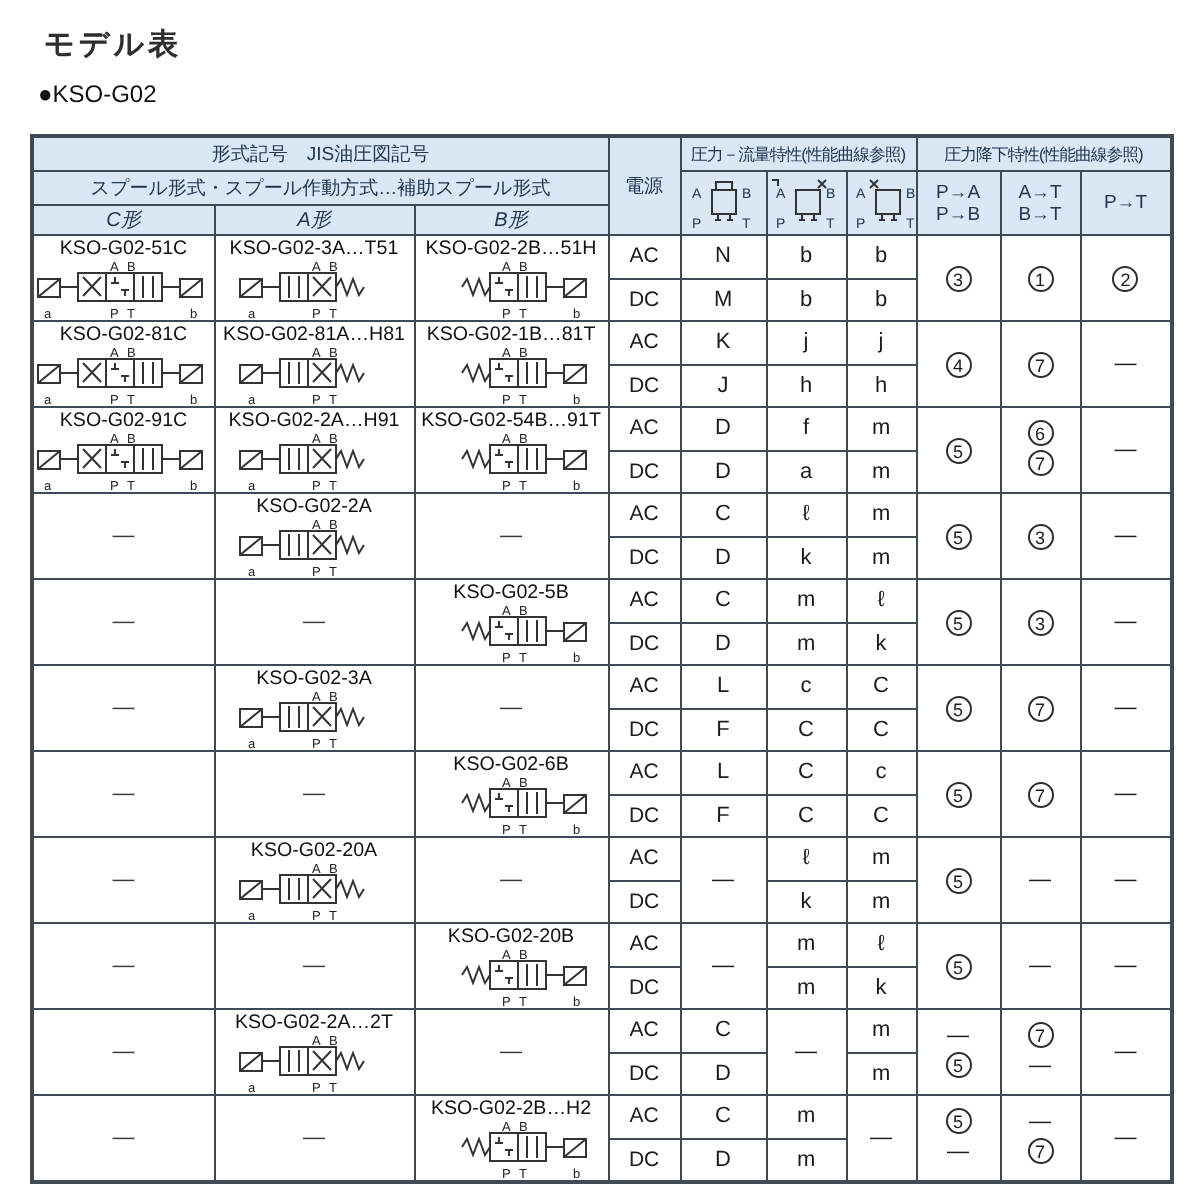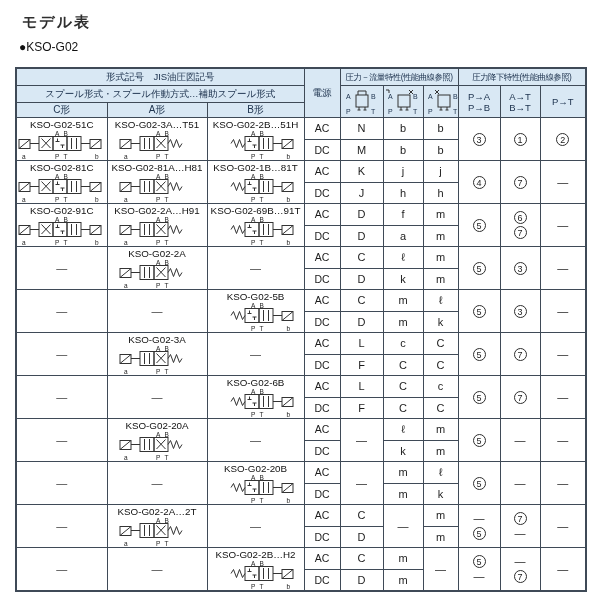--- a/index.html
+++ b/index.html
@@ -7,21 +7,21 @@
   .page{position:relative;width:600px;height:600px;background:#fff;overflow:hidden;border-radius:26px;}
   .title{position:absolute;left:22px;top:13px;font-size:15px;font-weight:bold;color:#2e2e2e;letter-spacing:2px;}
   .product{position:absolute;left:19px;top:40px;font-size:12px;color:#111;}
   .table-wrap{position:absolute;left:15px;top:67px;}
   table{border-collapse:collapse;table-layout:fixed;width:570px;border:2px solid #3f4a57;}
   th,td{border:1px solid #3f4a57;padding:0;text-align:center;vertical-align:middle;overflow:hidden;}
   thead th{background:#d9e8f4;color:#203550;font-weight:normal;}
   .h1 th{height:16px;font-size:9.5px;white-space:nowrap;}
   .h1 .tight{font-size:8.4px;letter-spacing:-0.5px;}
   .h2 th{height:16px;font-size:9.5px;}
-  .h3 th{height:13px;font-size:10px;}
+  .h3 th{height:13px;font-size:10px;font-style:italic;}
   .pre{white-space:pre-line;line-height:11px;font-size:9.5px;}
   .flow-sym{line-height:0;}
   tbody tr{height:20px;}
   tbody td{font-size:11px;color:#1c1c1c;background:#fff;}
   td.model-cell{vertical-align:top;}
   td.model-cell.dash{vertical-align:middle;color:#3a3a3a;}
   .code{font-size:9.8px;line-height:11px;padding-top:1px;color:#101010;white-space:nowrap;}
   .valve{line-height:0;}
   .power{font-size:10.5px;text-align:center;}
   .circ{display:inline-block;width:13px;height:13px;border:1px solid #2e2e2e;border-radius:50%;font-size:9px;line-height:13px;color:#1c1c1c;box-sizing:border-box;}
@@ -283,21 +283,21 @@
                   <path d="M43.5 8.5 L52.5 18 M52.5 8.5 L43.5 18" stroke="#333" stroke-width="1" fill="none"></path>
                   <path d="M55 13.5 l2.5 -4 3 8 3 -8 3 8 2.5 -4" stroke="#333" stroke-width="1" fill="none"></path>
                   <text x="43" y="5.5" font-size="6.5" fill="#222">A</text>
                   <text x="51.5" y="5.5" font-size="6.5" fill="#222">B</text>
                   <text x="43" y="29" font-size="6.5" fill="#222">P</text>
                   <text x="51.5" y="29" font-size="6.5" fill="#222">T</text>
                   <text x="11" y="29" font-size="6.5" fill="#222">a</text>
                 </svg></div>
             </td>
             <td rowspan="2" class="model-cell">
-              <div class="code">KSO-G02-69B…91T</div>
+              <div class="code">KSO-G02-54B…91T</div>
               <div class="valve"><svg width="88" height="30" viewBox="0 0 88 30">
                   <path d="M19 13.5 l2.5 -4 3 8 3 -8 3 8 2.5 -4" stroke="#333" stroke-width="1" fill="none"></path>
                   <rect x="33" y="6.5" width="14" height="14" stroke="#333" stroke-width="1" fill="none"></rect>
                   <path d="M37.5 8.5 v3 M35.5 11.5 h4 M42.5 18 v-3 M40.5 15 h4" stroke="#333" stroke-width="1" fill="none"></path>
                   <rect x="47" y="6.5" width="14" height="14" stroke="#333" stroke-width="1" fill="none"></rect>
                   <path d="M51.5 8 V19 M56.5 8 V19" stroke="#333" stroke-width="1" fill="none"></path>
                   <line x1="61" y1="13.5" x2="70" y2="13.5" stroke="#333"></line>
                   <rect x="70" y="9.5" width="11" height="9" stroke="#333" stroke-width="1" fill="none"></rect>
                   <line x1="70" y1="18.5" x2="81" y2="9.5" stroke="#333" stroke-width="1"></line>
                   <text x="39" y="5.5" font-size="6.5" fill="#222">A</text>

